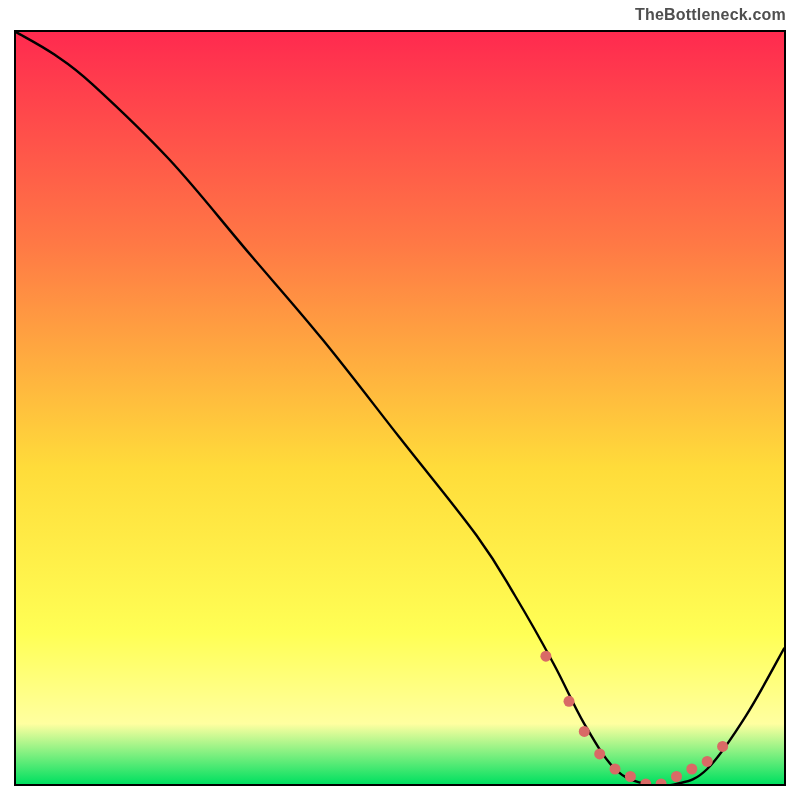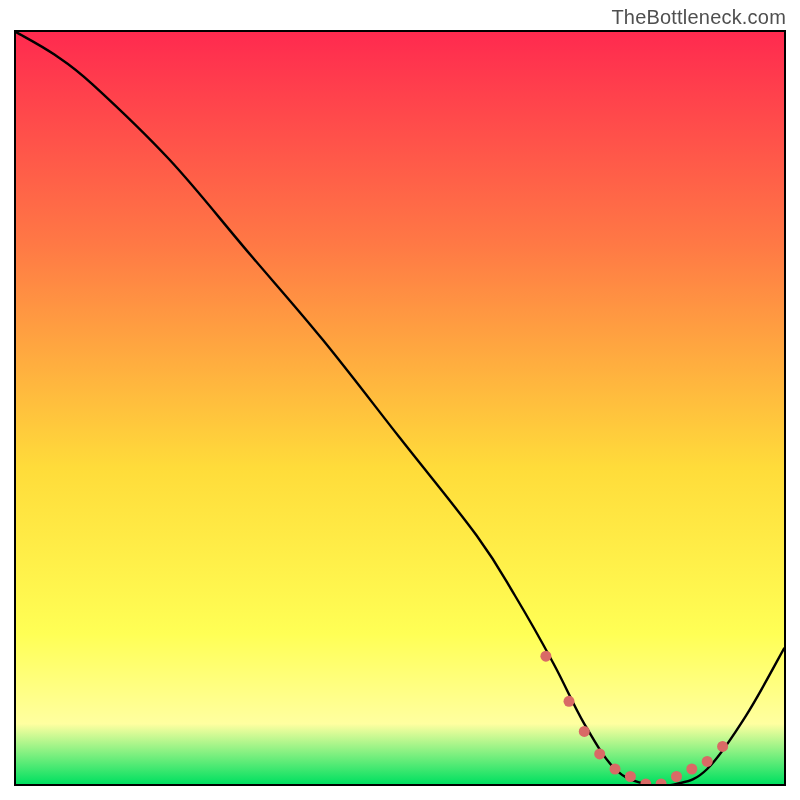--- a/index.html
+++ b/index.html
@@ -13,22 +13,22 @@
   }
   .stage {
     position: relative;
     width: 800px;
     height: 800px;
   }
   .attribution {
     position: absolute;
     top: 6px;
     right: 14px;
-    font-size: 20px;
-    font-weight: 400;
+    font-size: 16px;
+    font-weight: 700;
     color: #4f4f4f;
     letter-spacing: 0.2px;
   }
   .plotbox {
     position: absolute;
     left: 14px;
     top: 30px;
     width: 772px;
     height: 756px;
     box-sizing: border-box;

